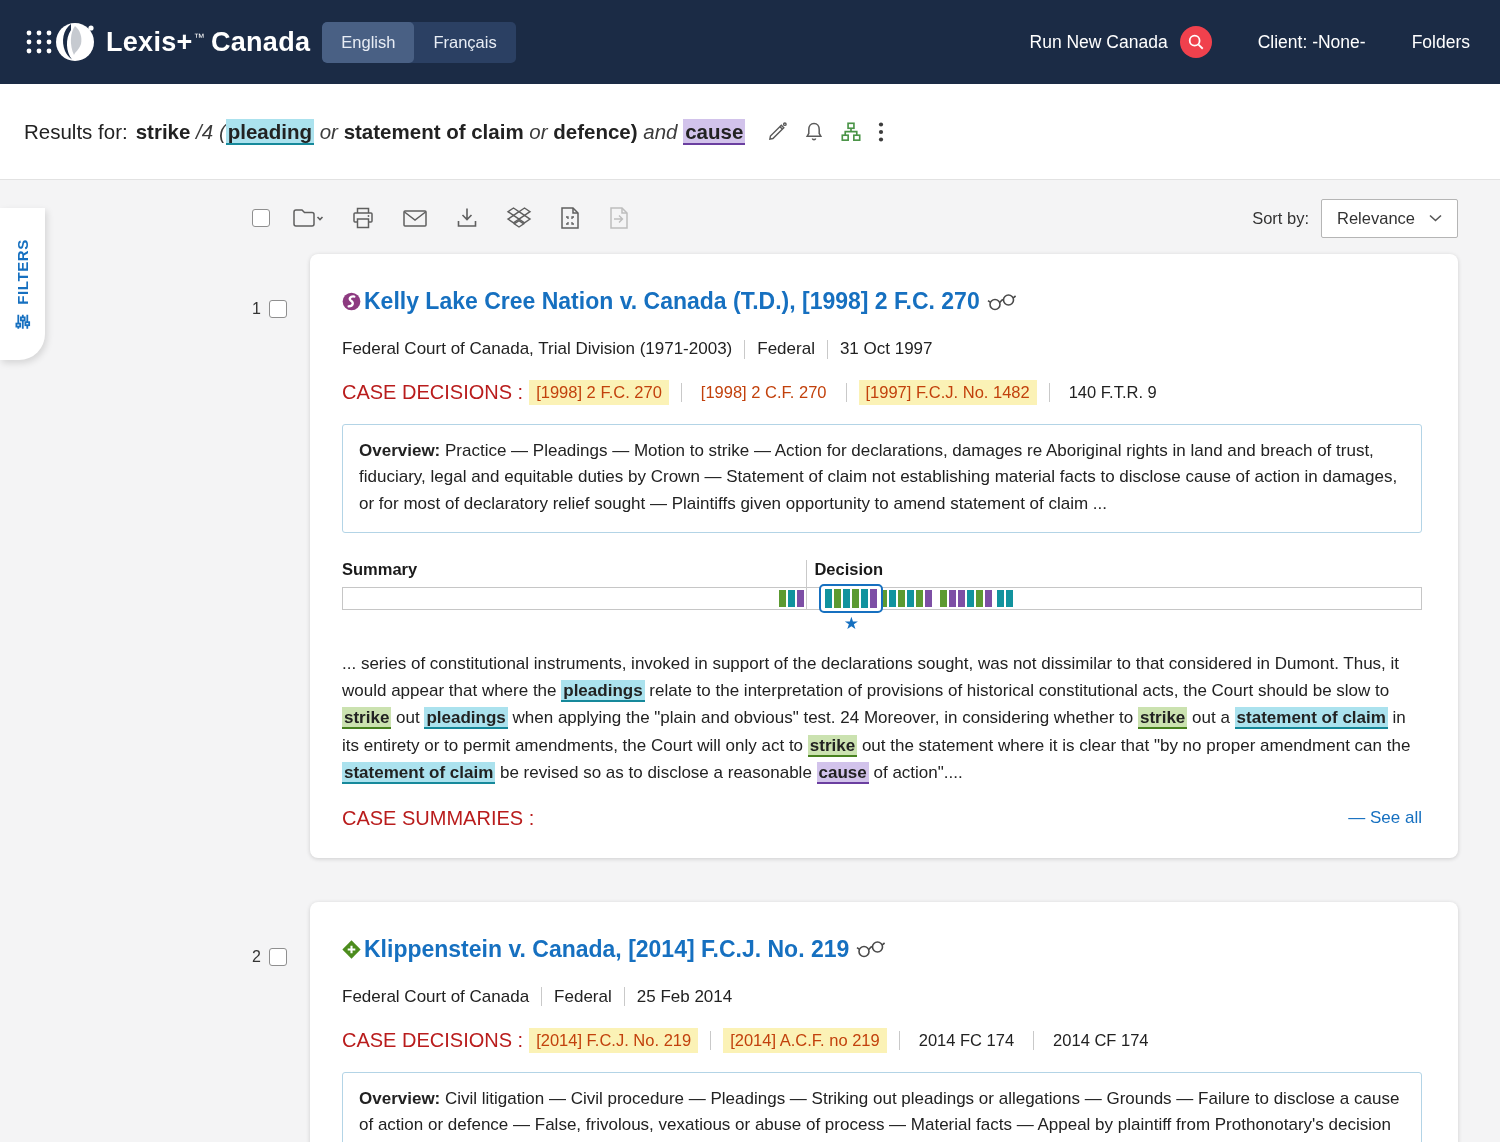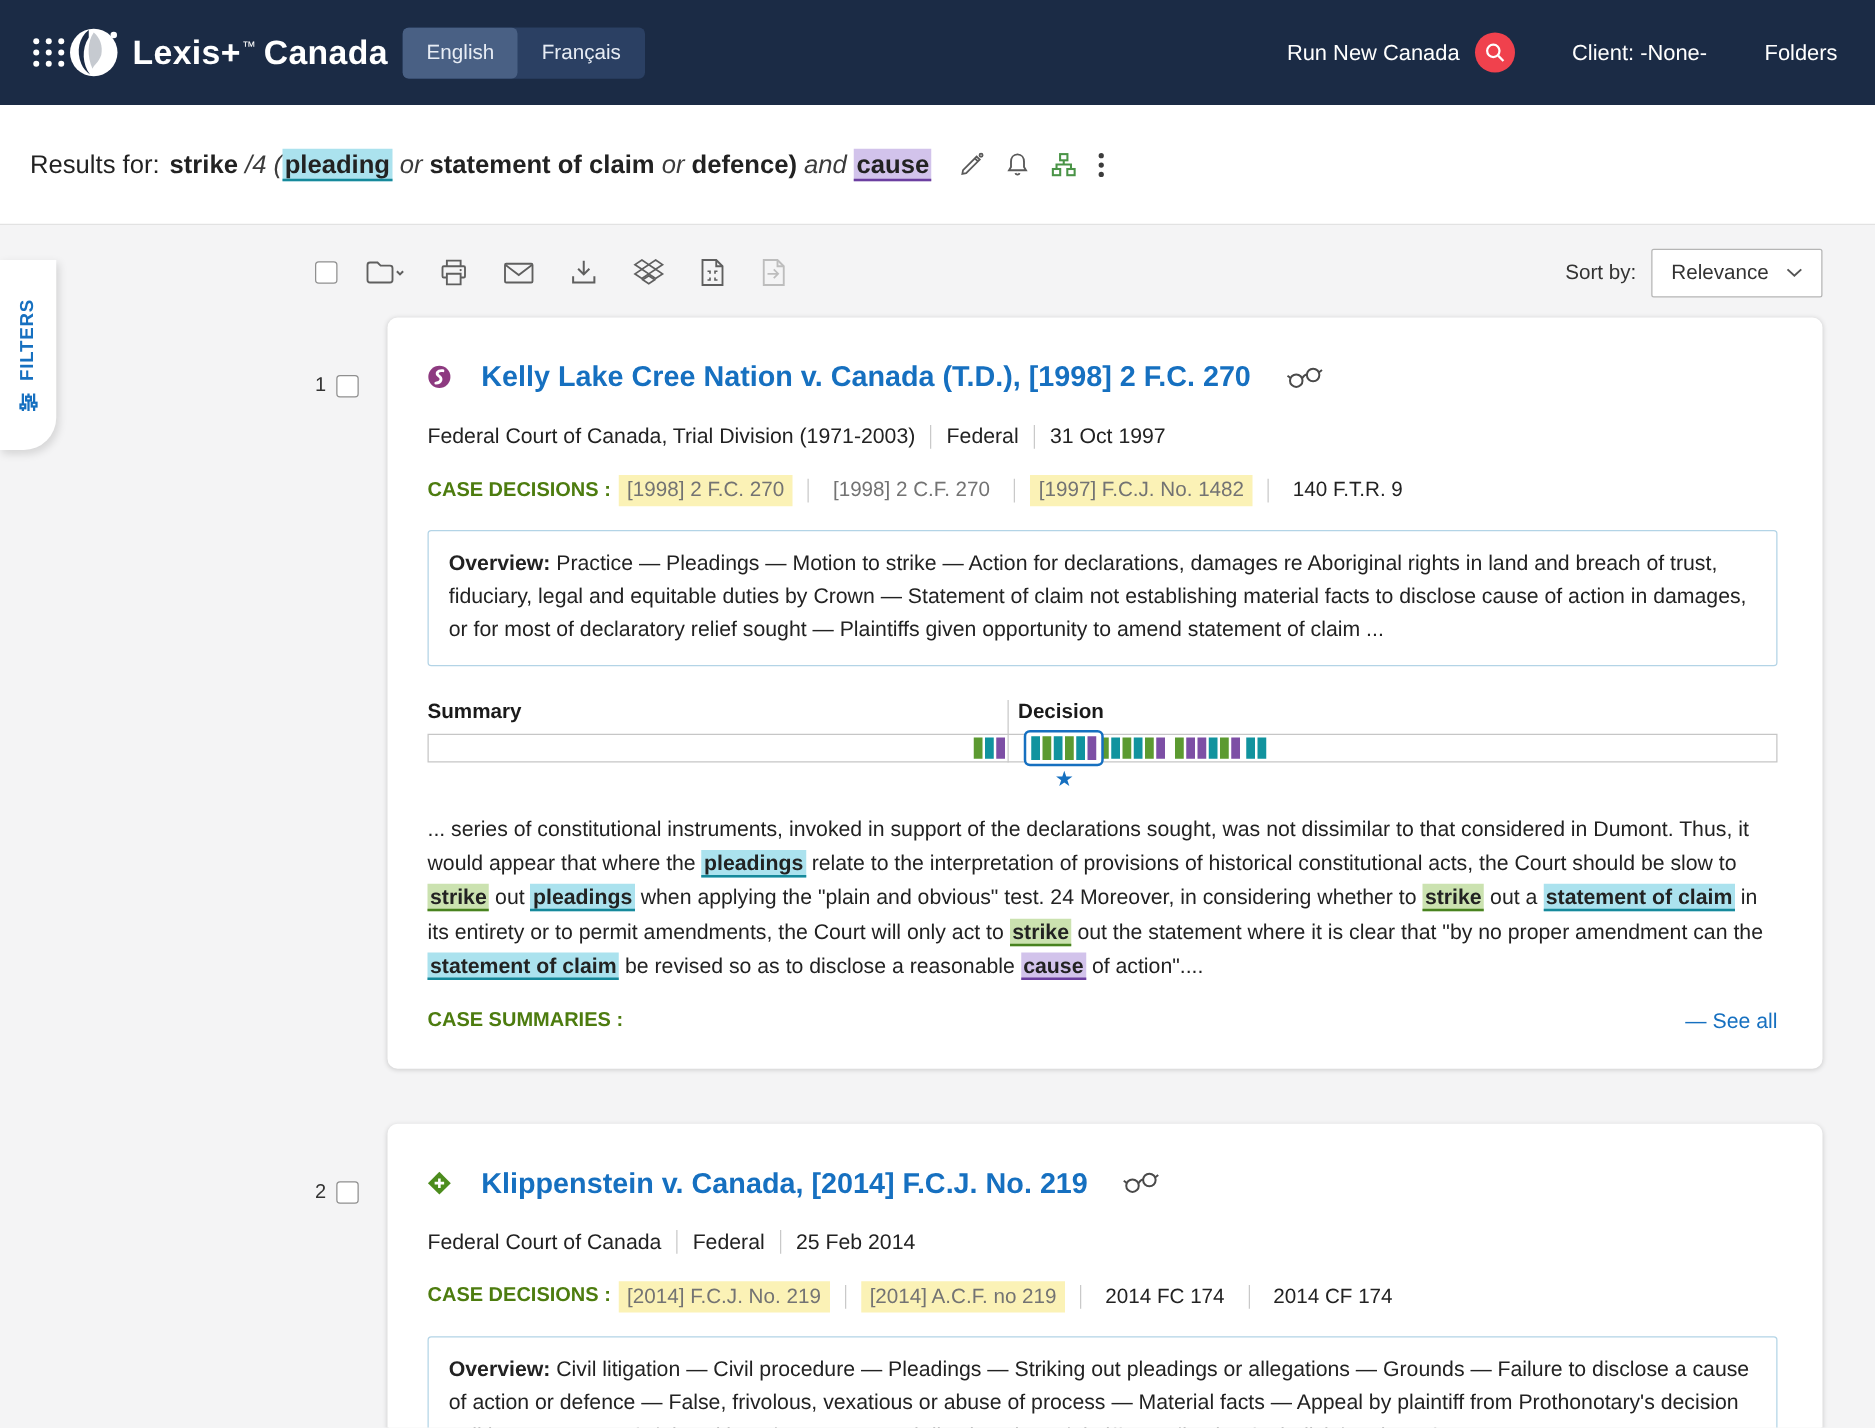--- a/index.html
+++ b/index.html
@@ -58,29 +58,29 @@
 
   input[type=checkbox] { appearance:none; width:18px; height:18px; border:1.5px solid #8f8f8f;
     border-radius:3px; background:#fff; cursor:pointer; }
 
   
   .result { display:flex; margin:14px 42px 0 252px; }
   .result + .result { margin-top:44px; }
   .gutter { width:58px; flex:none; display:flex; gap:8px; padding-top:46px; font-size:16px; color:#333; }
   .card { flex:1; background:#fff; border-radius:8px; box-shadow:0 1px 4px rgba(0,0,0,.16);
     padding:34px 36px 28px 32px; }
-  .title-row { display:flex; align-items:center; gap:24px; }
+  .title-row { display:flex; align-items:center; gap:3px; }
   .case-title { font-size:23px; font-weight:700; color:#1670c0; text-decoration:none; cursor:pointer; }
   .glasses { display:flex; margin-left:4px; cursor:pointer; }
   .meta-row { display:flex; align-items:center; margin-top:24px; font-size:17px; color:#222; }
   .sep { width:1px; height:19px; background:#c9c9c9; margin:0 12px; flex:none; }
   .cite-row { display:flex; align-items:center; margin-top:21px; font-size:16.5px; flex-wrap:nowrap; }
-  .cite-label { font-weight:700; font-size:16px; color:#4d7c0f; margin-right:6px; white-space:nowrap; }
+  .cite-label { font-weight:400; font-size:20px; color:#b91c1c; margin-right:6px; white-space:nowrap; }
   .cit { padding:3px 7px; white-space:nowrap; }
-  .cit.link { color:#737373; cursor:pointer; }
+  .cit.link { color:#c2410c; cursor:pointer; }
   .cit.hl { background:#fbf2b6; }
   .see-all { margin-left:auto; color:#1670c0; font-size:17px; cursor:pointer; white-space:nowrap; }
 
   .overview-box { margin-top:19px; border:1px solid #b3d4e6; border-radius:3px;
     padding:13px 16px 15px; font-size:17px; line-height:1.55; color:#222; }
   .overview-box b { font-weight:700; }
 
   .timeline { position:relative; margin-top:27px; }
   .tl-labels { position:relative; height:27px; font-size:16.5px; font-weight:700; color:#1a1a1a; }
   .tl-decision { position:absolute; top:0; padding-left:8px; }

